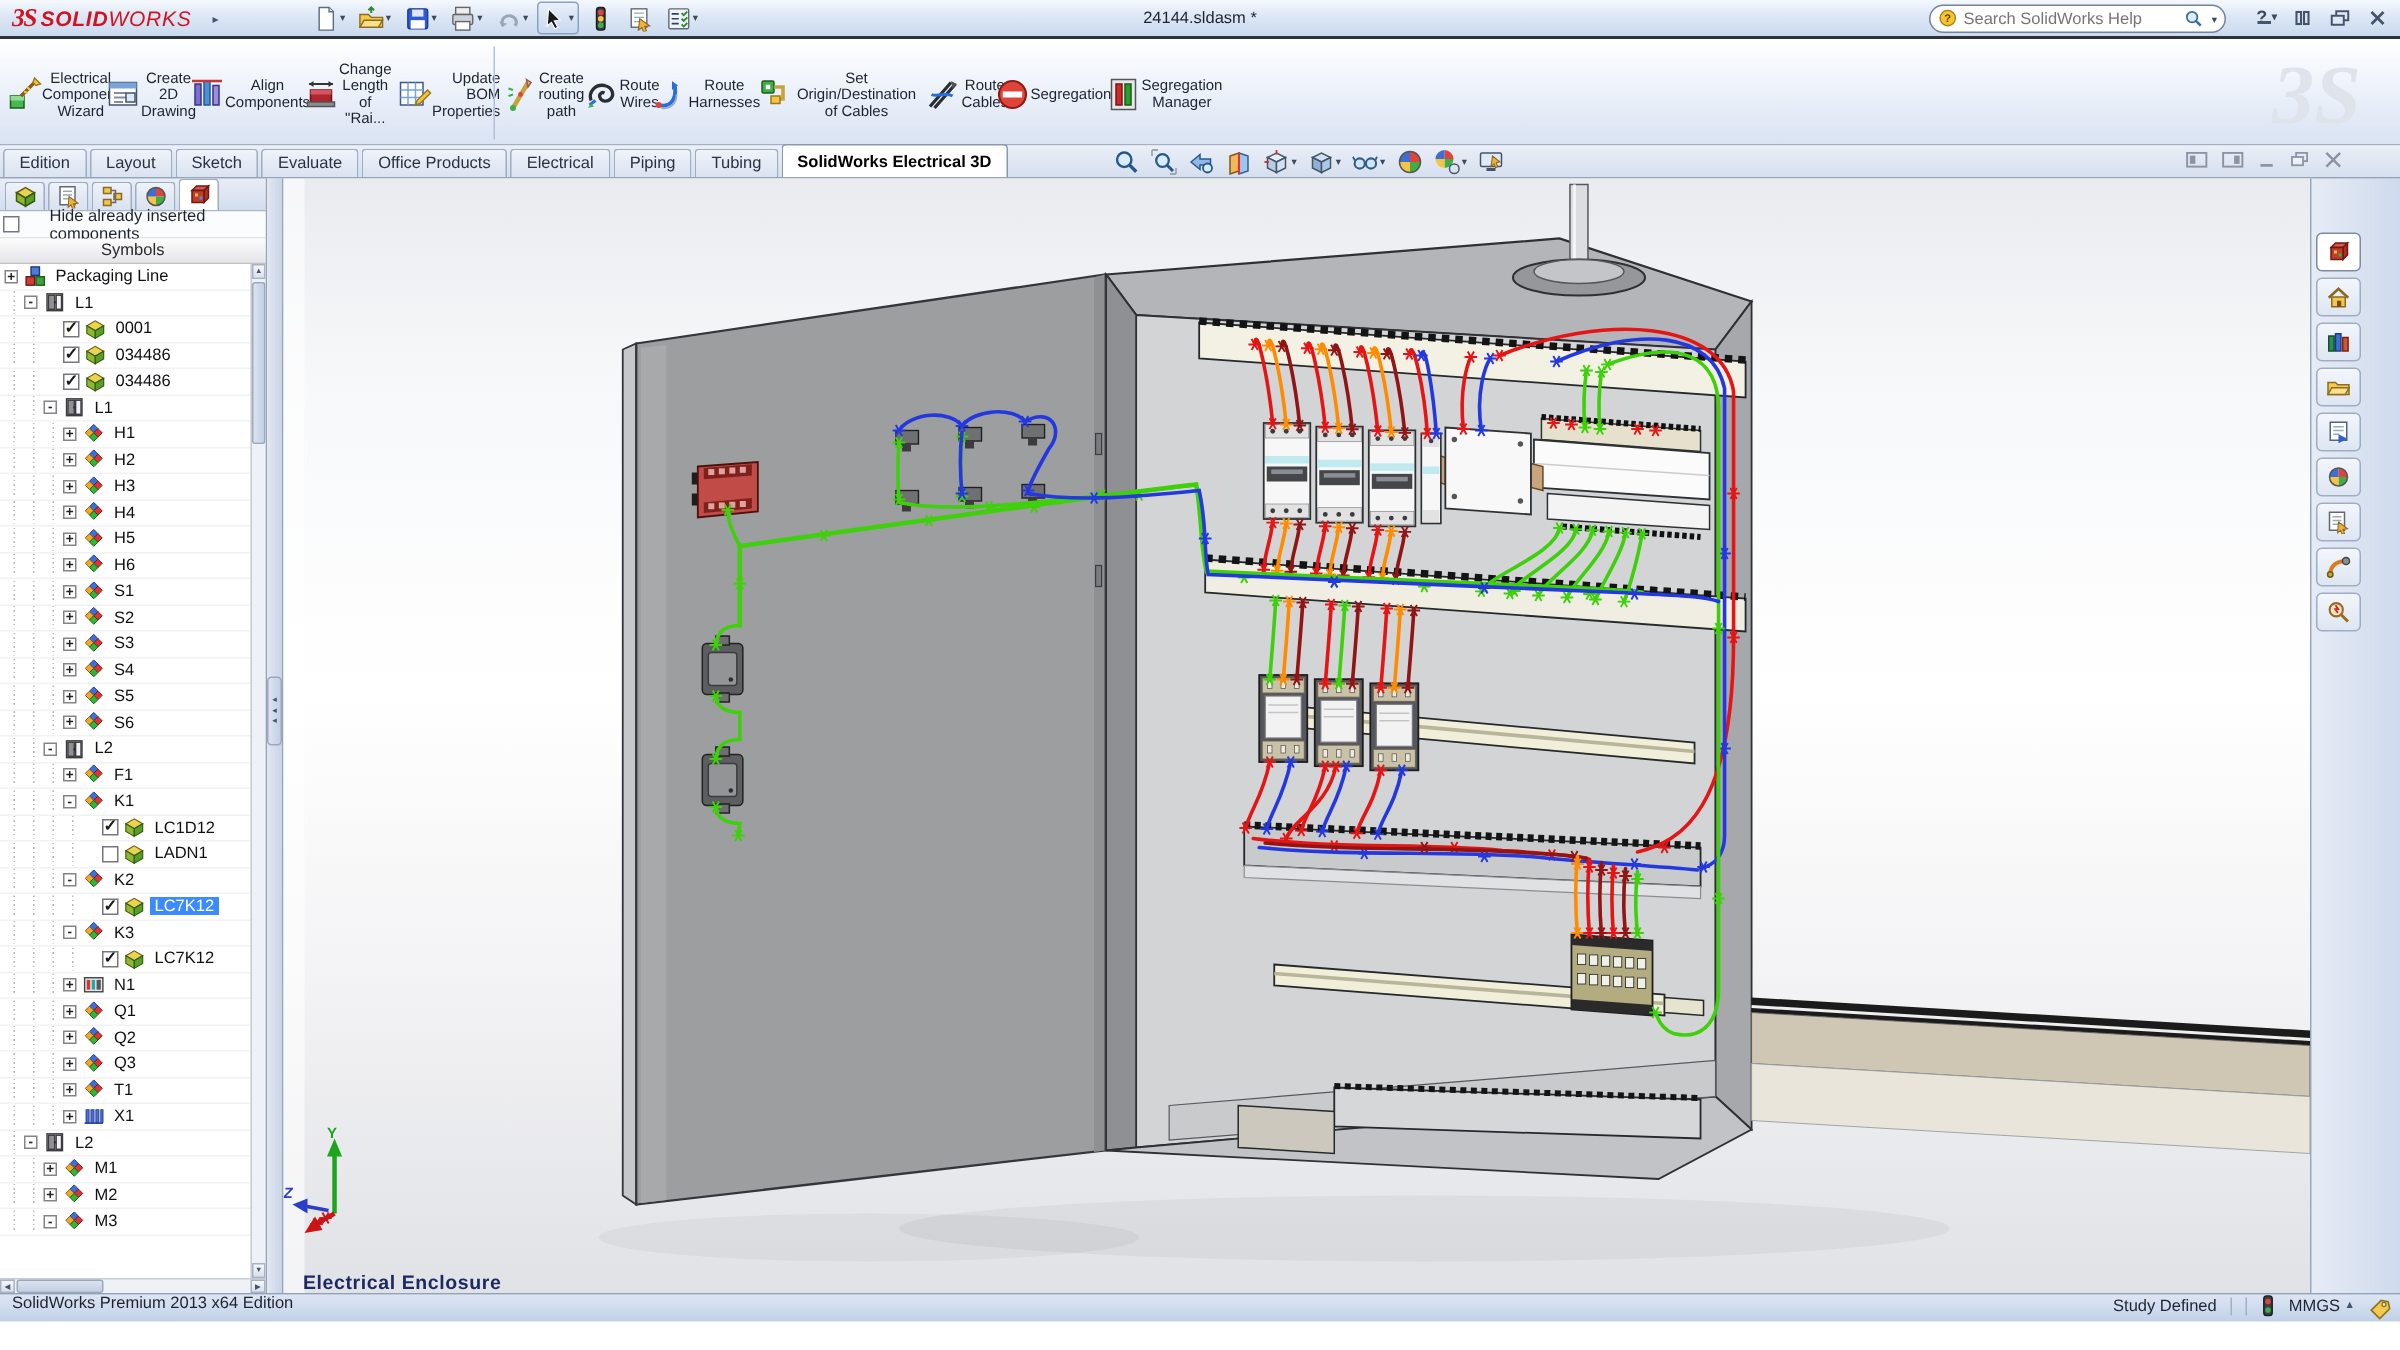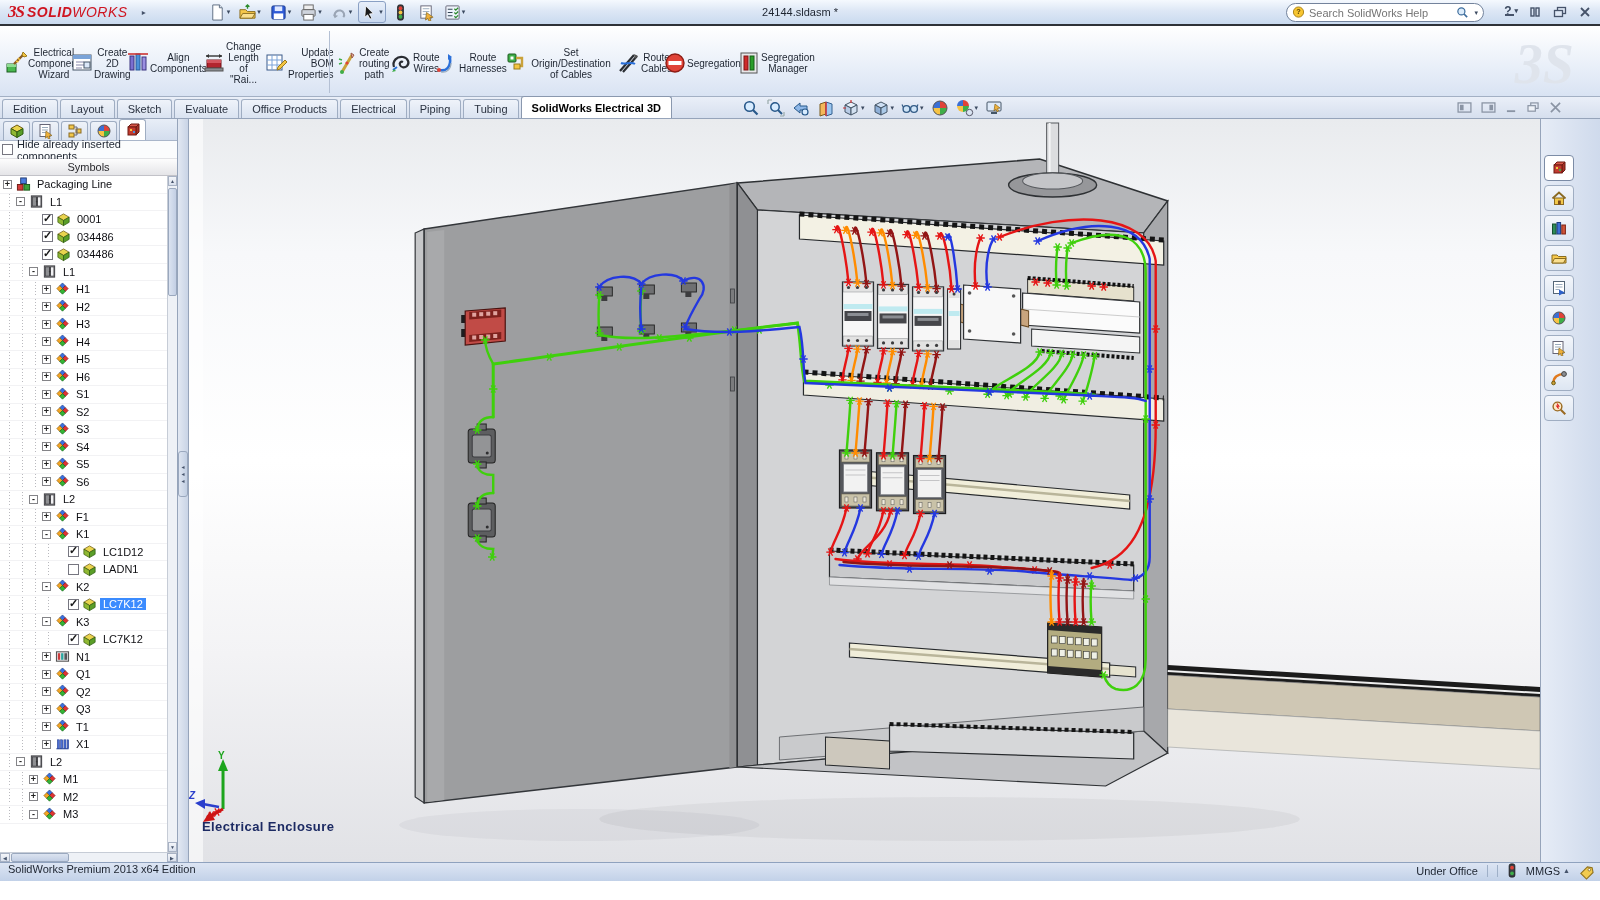--- a/index.html
+++ b/index.html
@@ -35,21 +35,21 @@
   .ctab.active{background:#fff;font-weight:bold;height:22px;color:#000;border-color:#8a98ae}
   .hud{position:absolute;left:742px;top:0;height:22px;display:flex;align-items:center;gap:7px}
   .hud-btn{display:flex;align-items:center}
   .vpbtns{position:absolute;right:38px;top:0;height:22px;display:flex;gap:9px;align-items:center}
   
   .main{display:flex;height:743px}
   .sidepanel{width:178px;background:#fff;border-right:1px solid #96a4ba;display:flex;flex-direction:column;font-size:11px;flex:none}
   .ptabs{height:22px;display:flex;background:linear-gradient(#e8eef7,#d3ddee);padding-left:3px;gap:2px;border-bottom:1px solid #aab6ca;align-items:flex-end}
   .ptab{width:27px;height:19px;display:flex;align-items:center;justify-content:center;border:1px solid #9fadc2;border-bottom:none;border-radius:3px 3px 0 0;background:linear-gradient(#eef2f9,#d9e2f0)}
   .ptab.active{background:#fff;height:21px}
-  .hiderow{height:18px;display:flex;align-items:center;gap:4px;padding-left:2px;color:#1d2430;background:#fbfcfd;border-bottom:1px solid #e2e2e6}
+  .hiderow{height:18px;display:flex;align-items:center;gap:20px;padding-left:2px;color:#1d2430;background:#fbfcfd;border-bottom:1px solid #e2e2e6}
   .hiderow .cbx{margin:0}
   .symhdr{height:17px;background:linear-gradient(#fdfdfd,#e5e5e8);border-bottom:1px solid #c2c2c8;display:flex;align-items:center;justify-content:center;color:#2a2a2e;flex:none}
   .treewrap{flex:1;position:relative;overflow:hidden}
   #tree{position:absolute;left:0;top:0;right:10px;bottom:0}
   .trow{height:17.5px;display:flex;align-items:center;border-bottom:1px solid #f2f2f4;padding-left:3px;white-space:nowrap;overflow:hidden}
   .guide{width:13px;height:17px;flex:none;background-image:repeating-linear-gradient(to bottom,#b9b9be 0,#b9b9be 1px,transparent 1px,transparent 3px);background-size:1px 15px;background-repeat:no-repeat;background-position:6px 1px}
   .expbox{width:9px;height:9px;flex:none;border:1px solid #848488;background:#fff;font-size:9px;line-height:7px;text-align:center;color:#222;margin-right:4px;font-weight:bold}
   .expspacer{width:13px;flex:none}
   .cbx{width:11px;height:11px;flex:none;border:1px solid #767680;background:#fff;margin-right:3px;position:relative}
   .cbx.on::after{content:"✓";position:absolute;left:0;top:-3px;font-size:11px;font-weight:bold;color:#1a1a1a}
@@ -59,21 +59,21 @@
   .vscroll{position:absolute;right:0;top:0;bottom:0;width:10px;background:#eef1f6;border-left:1px solid #c6ccd6}
   .vs-btn{position:absolute;left:0;width:9px;height:10px;background:linear-gradient(#f4f6fa,#d9e0ec);border:1px solid #a8b2c4;font-size:5px;color:#45536b;display:flex;align-items:center;justify-content:center}
   .vs-thumb{position:absolute;left:0;top:12px;width:9px;height:108px;background:linear-gradient(90deg,#dbe3f0,#c3cfe4);border:1px solid #9aa8be;border-radius:2px}
   .hscroll{height:10px;background:#eef1f6;border-top:1px solid #c6ccd6;position:relative;flex:none}
   .hs-btn{position:absolute;top:0;width:10px;height:9px;background:linear-gradient(#f4f6fa,#d9e0ec);border:1px solid #a8b2c4;font-size:5px;color:#45536b;display:flex;align-items:center;justify-content:center}
   .hs-thumb{position:absolute;left:11px;top:0;width:58px;height:9px;background:linear-gradient(#dbe3f0,#c3cfe4);border:1px solid #9aa8be;border-radius:2px}
   .splitter{width:11px;background:linear-gradient(90deg,#e2e8f2,#c9d4e6);border-right:1px solid #96a4ba;position:relative;flex:none}
   .split-handle{position:absolute;top:332px;left:0;width:10px;height:46px;background:linear-gradient(90deg,#dde4f0,#c2cfe3);border:1px solid #9aa8be;border-radius:3px;font-size:6px;color:#45536b;display:flex;flex-direction:column;align-items:center;justify-content:center;line-height:7px}
   .viewport{flex:1;position:relative;background:linear-gradient(#e9ebee 0%,#f7f8fa 18%,#ffffff 46%,#f3f3f5 72%,#e1e2e6 100%);overflow:hidden}
   #scene{position:absolute;left:0;top:0;width:100%;height:100%}
-  .vplabel{position:absolute;left:13px;bottom:28px;font-size:13px;font-weight:bold;color:#1c2a63;letter-spacing:.4px}
+  .vplabel{position:absolute;left:13px;bottom:0;font-size:13px;font-weight:bold;color:#1c2a63;letter-spacing:.4px}
   .taskpane{width:60px;background:linear-gradient(90deg,#e6ecf6,#cfdaec);border-left:1px solid #96a4ba;display:flex;flex-direction:column;align-items:flex-start;padding-top:36px;gap:4px;flex:none}
   .tp-tab{width:30px;height:26px;margin-left:3px;display:flex;align-items:center;justify-content:center;border:1px solid #9fadc2;border-radius:4px;background:linear-gradient(#f3f6fb,#dde6f2)}
   .tp-tab.active{background:#fff;border-color:#7c8ca6}
   
   .sheetbar{height:19px;background:linear-gradient(#e0e7f3,#c9d5e9);display:flex;align-items:flex-end;border-top:1px solid #9aa8be}
   .nav-btn{width:14px;height:15px;border:1px solid #9aa8be;background:linear-gradient(#f1f4fa,#d8e0ee);font-size:6px;color:#45536b;display:flex;align-items:center;justify-content:center;margin-left:1px;margin-bottom:0}
   .stab{height:17px;padding:0 10px;font-size:11px;display:flex;align-items:center;background:linear-gradient(#e7ecf5,#cfd9eb);border:1px solid #9aa8be;border-bottom:none;border-radius:3px 3px 0 0;margin-left:2px;color:#2a3240;white-space:nowrap}
   .stab.active{background:#fff;font-weight:bold;color:#000}
   .statusbar{height:19px;background:linear-gradient(#dde5f3,#c2d1e8);border-top:1px solid #8fa2be;display:flex;align-items:flex-start;font-size:11px;color:#1d2430;padding:0 8px;position:relative}
   .sb-right{position:absolute;right:30px;display:flex;align-items:center;gap:9px}
@@ -1592,21 +1592,21 @@
             </svg>
           </span>
         </span>
       </div>
   </div>
 
 
   <div class="statusbar">
     <span>SolidWorks Premium 2013 x64 Edition</span>
     <div class="sb-right">
-      <span>Under Office</span>
+      <span>Study Defined</span>
       <span class="sb-sep"></span>
         <span class="sb-sep"></span>
       <span class="icon">
         <svg viewBox="0 0 10 16" width="10" height="15">
             <rect x="2" y="1" width="6" height="14" rx="2" fill="#3a3f45" stroke="#1d1d1f"></rect>
             <circle cx="5" cy="5" r="2" fill="#e04338"></circle>
             <circle cx="5" cy="11" r="2" fill="#3fae49"></circle>
           </svg>
       </span>
       <span class="units">

